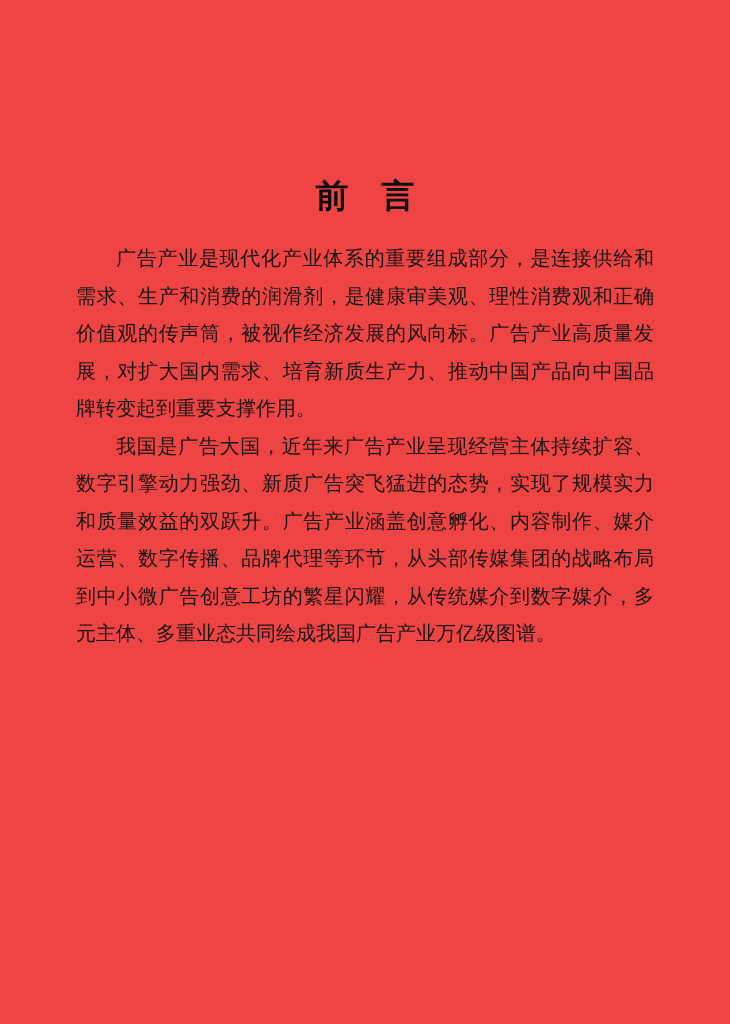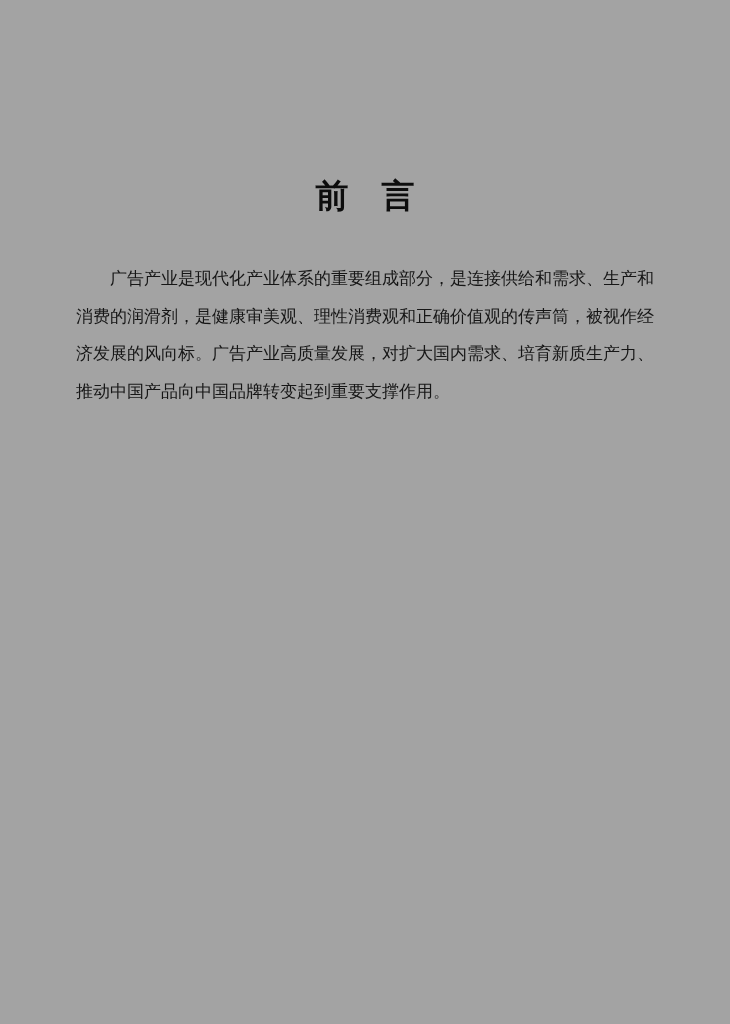--- a/index.html
+++ b/index.html
@@ -10,51 +10,52 @@
   body {
     width: 730px;
     height: 1024px;
     font-family: "Liberation Serif", "DejaVu Serif", serif;
     color: #121212;
   }
   .page {
     position: relative;
     width: 730px;
     height: 1024px;
-    background: #a3a3a3;
+    background: #ef4444;
     overflow: hidden;
   }
   .doc-title {
     margin: 0;
     padding-top: 180px;
     text-align: center;
     font-size: 33px;
     font-weight: 700;
     line-height: 1;
     letter-spacing: 0;
     color: #0d0d0d;
   }
   .doc-body {
     width: 578px;
-    margin: 47px auto 0 auto;
-    font-size: 17px;
+    margin: 27px auto 0 auto;
+    font-size: 20px;
     line-height: 37.5px;
     text-align: justify;
     text-justify: inter-ideograph;
     color: #161616;
   }
   .doc-body p {
     margin: 0;
     padding: 0;
     text-indent: 2em;
     word-break: break-all;
   }
 </style>
 </head>
 <body>
 
 <main class="page">
   <h1 class="doc-title">前　言</h1>
 
   <section class="doc-body">
     <p>广告产业是现代化产业体系的重要组成部分，是连接供给和需求、生产和消费的润滑剂，是健康审美观、理性消费观和正确价值观的传声筒，被视作经济发展的风向标。广告产业高质量发展，对扩大国内需求、培育新质生产力、推动中国产品向中国品牌转变起到重要支撑作用。</p>
+    <p>我国是广告大国，近年来广告产业呈现经营主体持续扩容、数字引擎动力强劲、新质广告突飞猛进的态势，实现了规模实力和质量效益的双跃升。广告产业涵盖创意孵化、内容制作、媒介运营、数字传播、品牌代理等环节，从头部传媒集团的战略布局到中小微广告创意工坊的繁星闪耀，从传统媒介到数字媒介，多元主体、多重业态共同绘成我国广告产业万亿级图谱。</p>
   </section>
 </main>
 
 </body></html>

